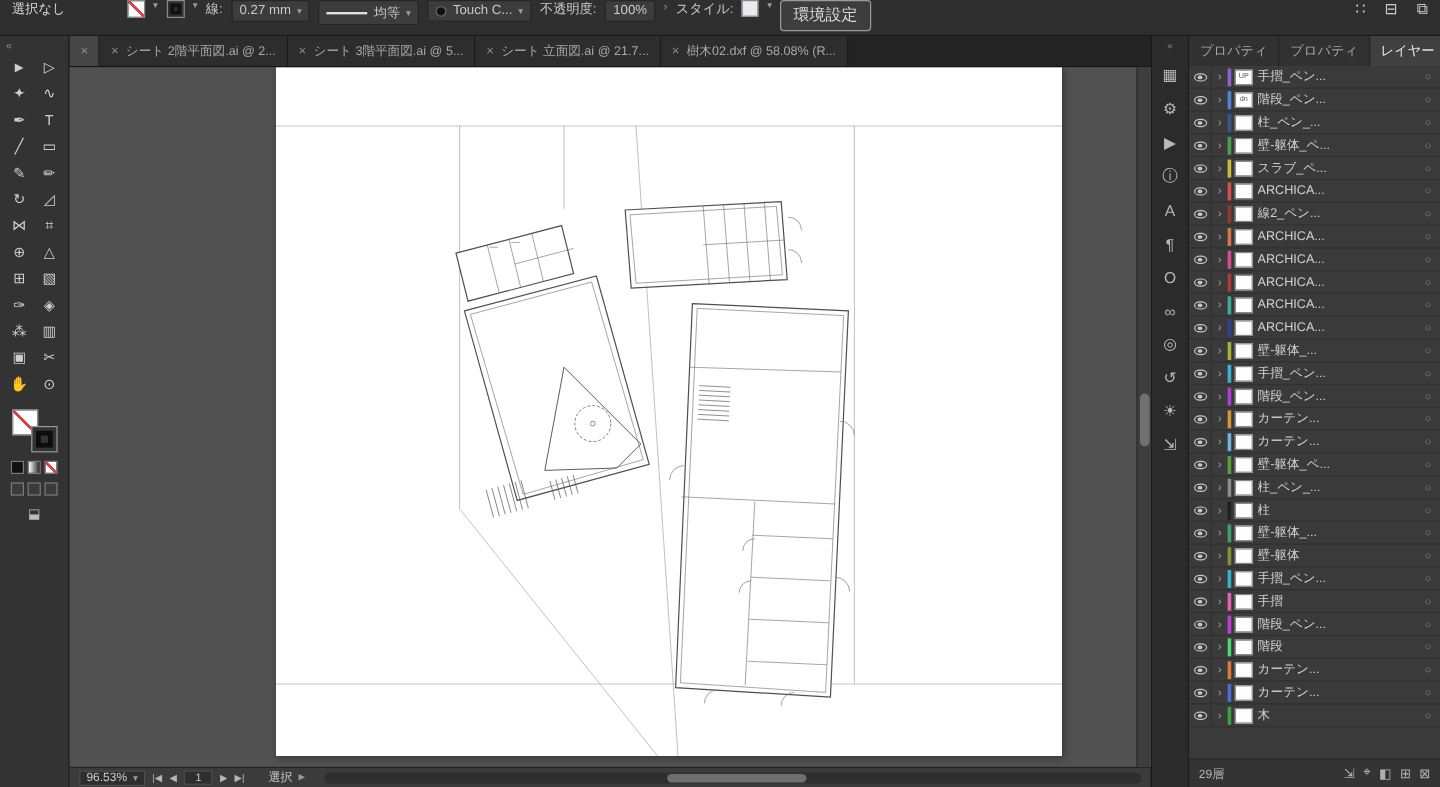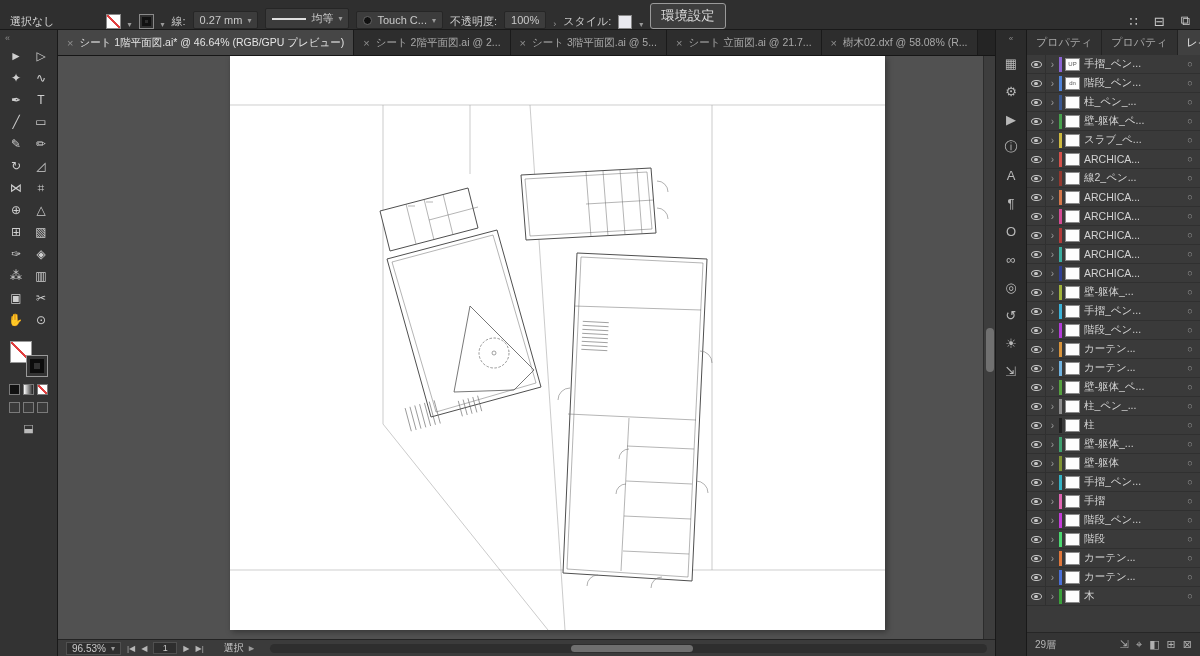--- a/index.html
+++ b/index.html
@@ -2,21 +2,21 @@
 <html><head>
 <meta charset="utf-8">
 <style>
   * { box-sizing: border-box; margin: 0; padding: 0; }
   html,body { width:1200px; height:656px; overflow:hidden; background:#2e2e2e;
     font-family:"Liberation Sans","DejaVu Sans",sans-serif; }
   #app { width:1200px; height:656px; display:flex; flex-direction:column; }
 
   
   .topbar { flex:0 0 30px; height:30px; background:#2f2f2f; border-bottom:1px solid #191919;
-    display:flex; align-items:flex-end; padding:0 10px; gap:7px; color:#c9c9c9; font-size:11px; }
+    display:flex; align-items:flex-start; padding:0 10px; gap:7px; color:#c9c9c9; font-size:11px; }
   .tb-status { margin-right:44px; color:#d8d8d8; white-space:nowrap; }
   .mini-fill { width:15px; height:15px; border:1px solid #8a8a8a;
     background:linear-gradient(to top right,#fff 44%,#e04040 44%,#e04040 56%,#fff 56%); }
   .mini-stroke { width:15px; height:15px; background:#2f2f2f; border:1px solid #8a8a8a; position:relative; }
   .mini-stroke::after { content:""; position:absolute; inset:2px; border:3px solid #111; }
   .caret { font-size:8px; color:#9a9a9a; }
   .field { display:flex; align-items:center; gap:5px; background:#3c3c3c;
     border:1px solid #262626; border-radius:2px; padding:2px 6px; white-space:nowrap; }
   .line-sample { width:34px; height:0; border-top:2px solid #e0e0e0; }
   .brush-dot { width:9px; height:9px; border-radius:50%; background:#111; border:1px solid #666; }
@@ -74,21 +74,21 @@
   .hscroll { flex:1; height:9px; background:#2e2e2e; border-radius:5px; position:relative; margin-left:10px; }
   .hthumb { position:absolute; left:42%; width:17%; top:1px; height:7px; background:#6f6f6f; border-radius:4px; }
 
   
   .dock { width:31px; background:#2b2b2b; border-left:1px solid #191919; display:flex;
     flex-direction:column; align-items:center; color:#b8b8b8; }
   .dock-collapse { font-size:8px; color:#8a8a8a; padding:4px 0 6px; }
   .dock-icon { height:28px; width:100%; display:flex; align-items:center; justify-content:center; font-size:13px; }
 
   
-  .panel { width:174px; background:#3a3a3a; border-left:1px solid #191919; display:flex; flex-direction:column; }
+  .panel { width:210px; background:#3a3a3a; border-left:1px solid #191919; display:flex; flex-direction:column; }
   .panel-tabs { flex:0 0 25px; height:25px; background:#2c2c2c; display:flex; align-items:stretch;
     color:#a8a8a8; font-size:11px; }
   .panel-tab { display:flex; align-items:center; padding:0 9px; background:#313131;
     border-right:1px solid #222; white-space:nowrap; }
   .panel-tab.active { background:#404040; color:#ececec; }
   .layers { flex:1; overflow:hidden; background:#3a3a3a; }
   .layer-row { height:19px; display:flex; align-items:center; border-bottom:1px solid #303030;
     font-size:10.5px; color:#d2d2d2; }
   .eye-cell { width:19px; min-width:19px; height:100%; display:flex; align-items:center;
     justify-content:center; border-right:1px solid #303030; }
@@ -193,21 +193,20 @@
         <span class="dm"></span>
         <span class="dm"></span>
       </div>
       <span class="screen-mode">⬓</span>
     </div>
 
     <div class="canvas-col">
       <div class="tabbar" id="tabbar">
           <div class="tab active">
             <span class="tab-close">×</span>
-            <span class="tab-label">シート 1階平面図.ai* @ 46.64% (RGB/GPU プレビュー)</span>
           </div>
           <div class="tab">
             <span class="tab-close">×</span>
             <span class="tab-label">シート 2階平面図.ai @ 2...</span>
           </div>
           <div class="tab">
             <span class="tab-close">×</span>
             <span class="tab-label">シート 3階平面図.ai @ 5...</span>
           </div>
           <div class="tab">

